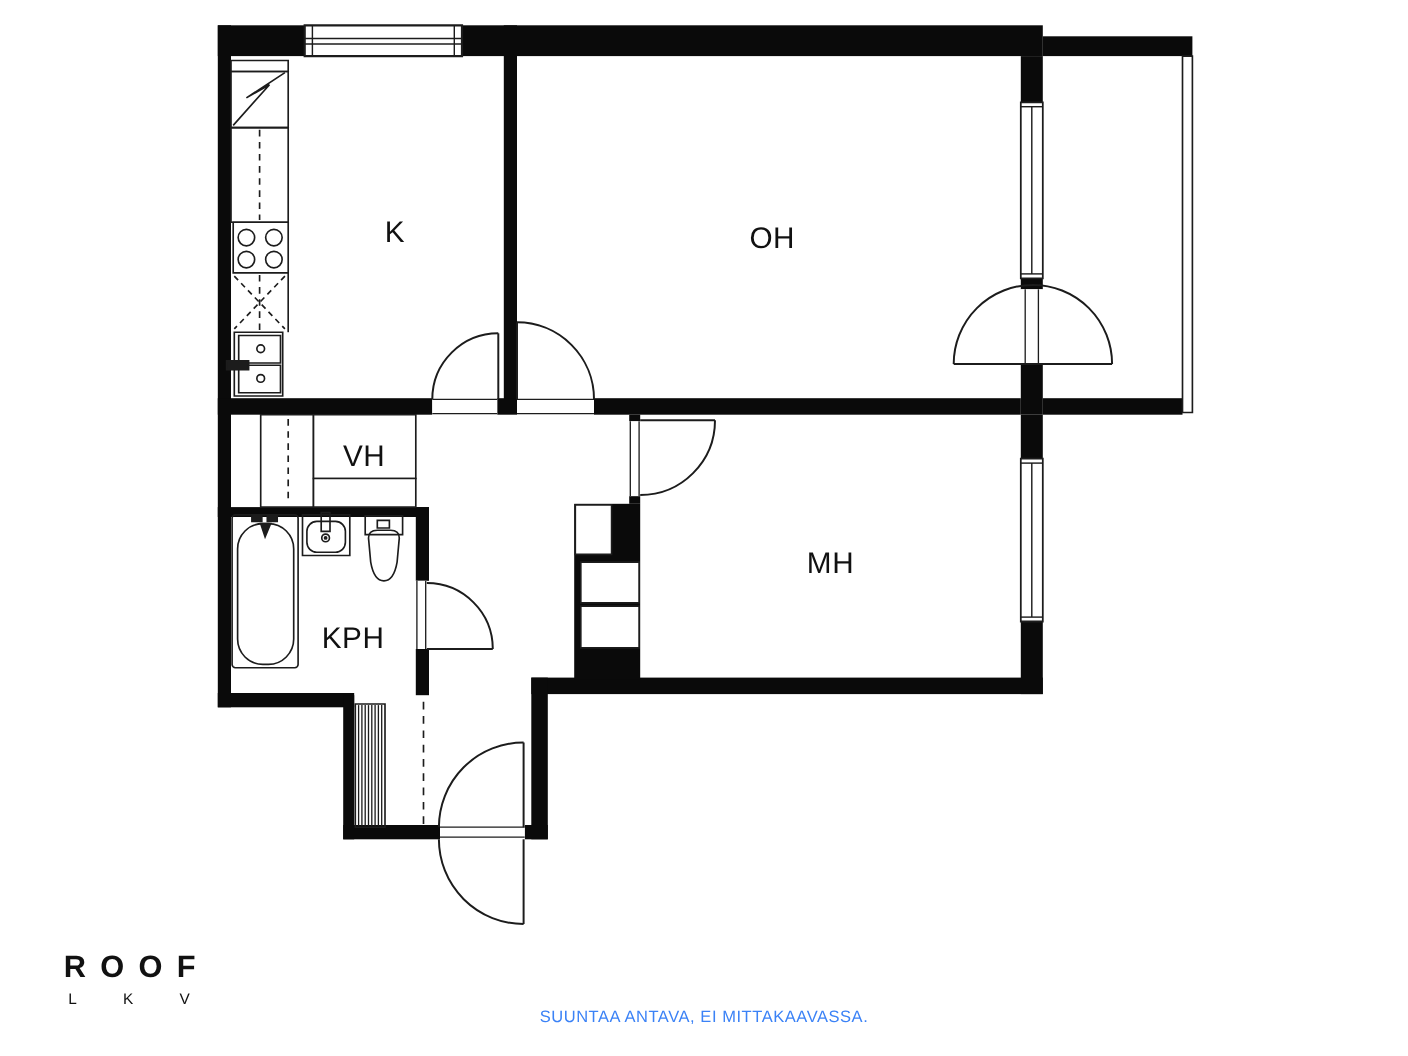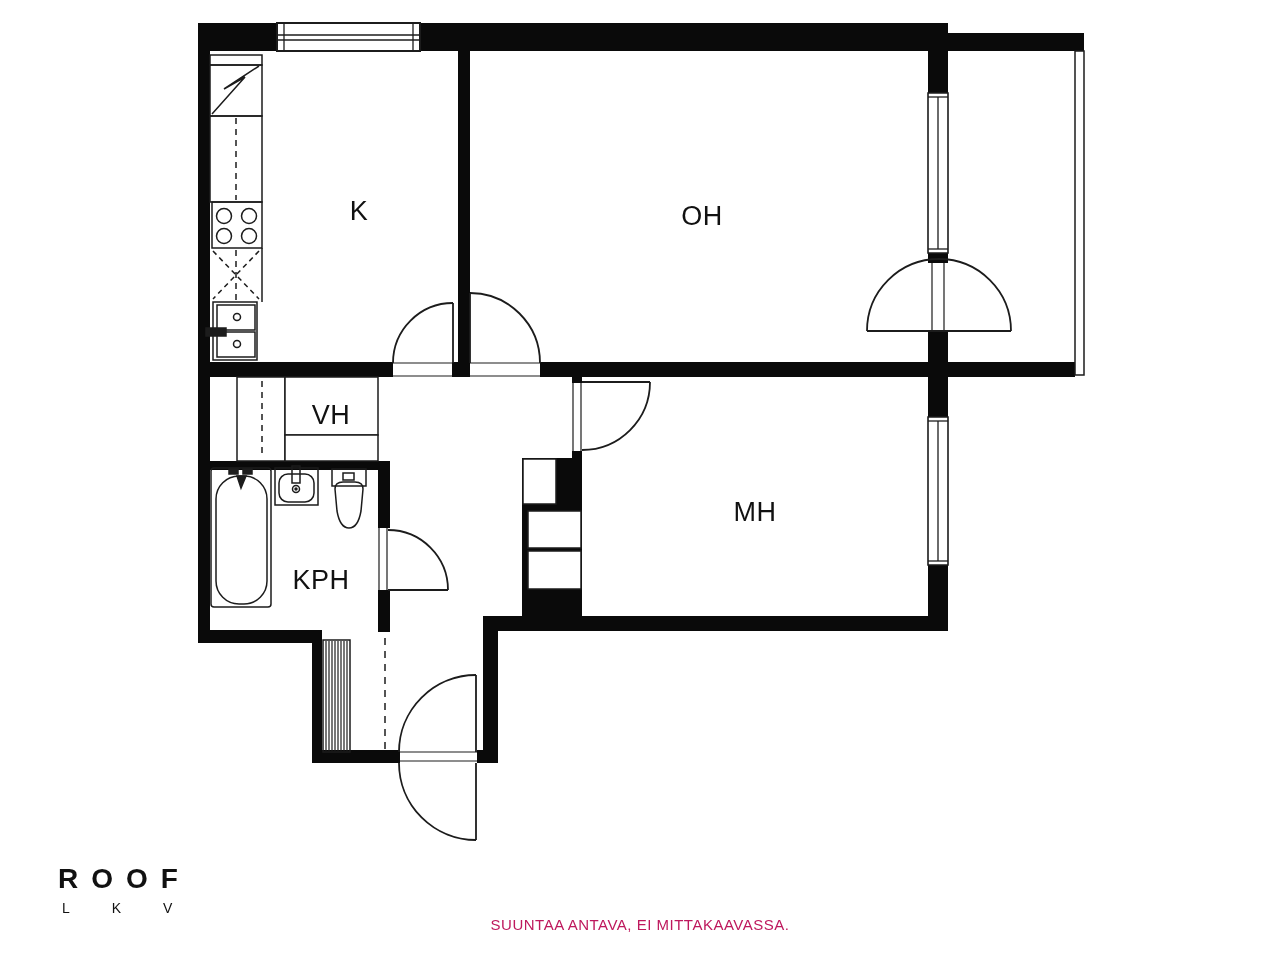--- a/index.html
+++ b/index.html
@@ -32,21 +32,21 @@
   .logo-sub{
     position:absolute;left:62px;top:901px;
     font-size:14px;line-height:1;
     letter-spacing:42px;
     color:var(--text);
   }
   .footer-note{
     position:absolute;left:0;top:916px;width:1280px;
     text-align:center;
     font-size:15px;letter-spacing:0.5px;
-    color:#be185d;
+    color:#3b82f6;
   }
   svg *{vector-effect:non-scaling-stroke;}
 </style>
 </head>
 <body>
 
 <svg class="plan-svg" width="1280" height="960" viewBox="0 0 1280 960">
 
   <g fill="var(--wall)" stroke="none">
     <rect x="198" y="23" width="79" height="28"></rect>

